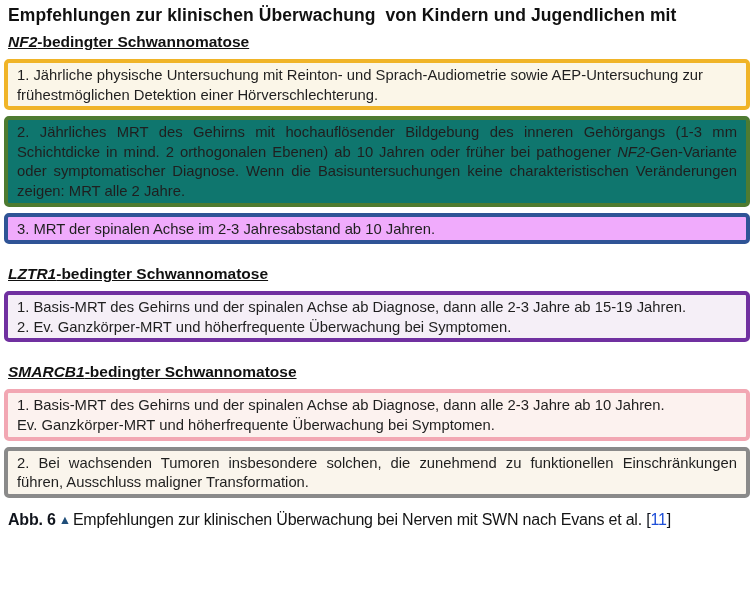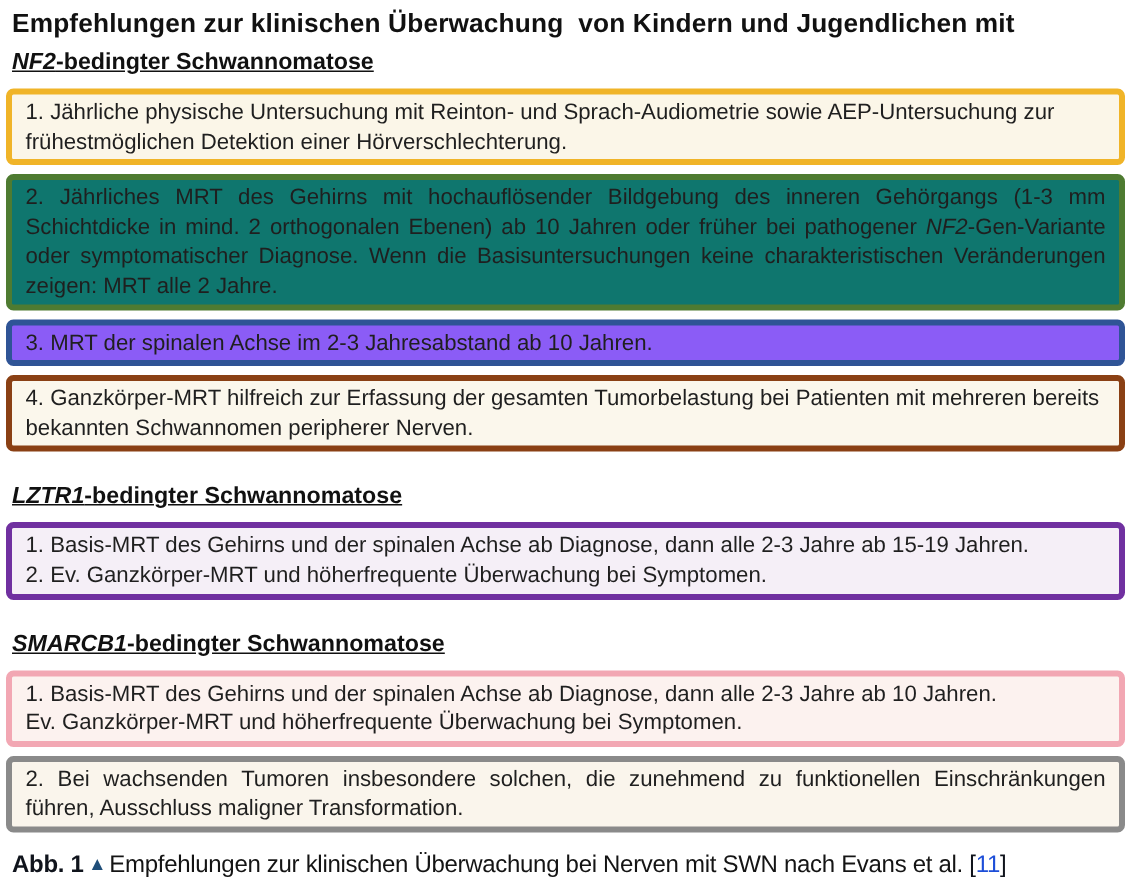--- a/index.html
+++ b/index.html
@@ -72,27 +72,24 @@
     <h2 class="sec-head"><span class="gene">NF2</span><span>-bedingter Schwannomatose</span></h2>
 
     <div class="box" style="border-color: rgb(240, 180, 40); background-color: rgb(251, 246, 232);">
       <p><span>1. Jährliche physische Untersuchung mit Reinton- und Sprach-Audiometrie sowie AEP-Untersuchung zur frühestmöglichen Detektion einer Hörverschlechterung.</span></p>
     </div>
 
     <div class="box justify" style="border-color: rgb(78, 123, 49); background-color: #0f766e;">
       <p><span>2. Jährliches MRT des Gehirns mit hochauflösender Bildgebung des inneren Gehörgangs (1-3 mm Schichtdicke in mind. 2 orthogonalen Ebenen) ab 10 Jahren oder früher bei pathogener </span><span style="font-style: italic;">NF2</span><span>-Gen-Variante oder symptomatischer Diagnose. Wenn die Basisuntersuchungen keine charakteristischen Veränderungen zeigen: MRT alle 2 Jahre.</span></p>
     </div>
 
-    <div class="box" style="border-color: rgb(47, 84, 150); background-color: #8b5cf6;">
+    <div class="box" style="border-color: rgb(47, 84, 150); background-color: #f0abfc;">
       <p><span>3. MRT der spinalen Achse im 2-3 Jahresabstand ab 10 Jahren.</span></p>
     </div>
 
-    <div class="box" style="border-color: rgb(138, 64, 20); background-color: rgb(251, 247, 236);">
-      <p><span>4. Ganzkörper-MRT hilfreich zur Erfassung der gesamten Tumorbelastung bei Patienten mit mehreren bereits bekannten Schwannomen peripherer Nerven.</span></p>
-    </div>
   </section>
 
   <section class="sec">
     <h2 class="sec-head"><span class="gene">LZTR1</span><span>-bedingter Schwannomatose</span></h2>
 
     <div class="box" style="border-color: rgb(112, 48, 160); background-color: rgb(245, 239, 247);">
       <p><span>1. Basis-MRT des Gehirns und der spinalen Achse ab Diagnose, dann alle 2-3 Jahre ab 15-19 Jahren.</span></p>
       <p><span>2. Ev. Ganzkörper-MRT und höherfrequente Überwachung bei Symptomen.</span></p>
     </div>
   </section>
@@ -104,16 +101,16 @@
       <p><span>1. Basis-MRT des Gehirns und der spinalen Achse ab Diagnose, dann alle 2-3 Jahre ab 10 Jahren.</span></p>
       <p><span>Ev. Ganzkörper-MRT und höherfrequente Überwachung bei Symptomen.</span></p>
     </div>
 
     <div class="box justify" style="border-color: rgb(138, 138, 138); background-color: rgb(250, 245, 236);">
       <p><span>2. Bei wachsenden Tumoren insbesondere solchen, die zunehmend zu funktionellen Einschränkungen führen, Ausschluss maligner Transformation.</span></p>
     </div>
   </section>
 
   <div class="caption">
-    <span class="cap-label">Abb. 1</span><span class="cap-marker" style="color: rgb(31, 78, 121);">▲</span><span class="cap-text">Empfehlungen zur klinischen Überwachung bei Nerven mit SWN nach Evans et al. </span><span class="cap-ref"><span style="color: rgb(16, 20, 28);">[</span><span style="color: #1d4ed8;">11</span><span style="color: rgb(16, 20, 28);">]</span></span>
+    <span class="cap-label">Abb. 6</span><span class="cap-marker" style="color: rgb(31, 78, 121);">▲</span><span class="cap-text">Empfehlungen zur klinischen Überwachung bei Nerven mit SWN nach Evans et al. </span><span class="cap-ref"><span style="color: rgb(16, 20, 28);">[</span><span style="color: #1d4ed8;">11</span><span style="color: rgb(16, 20, 28);">]</span></span>
   </div>
 
 </div>
 
 </body></html>

